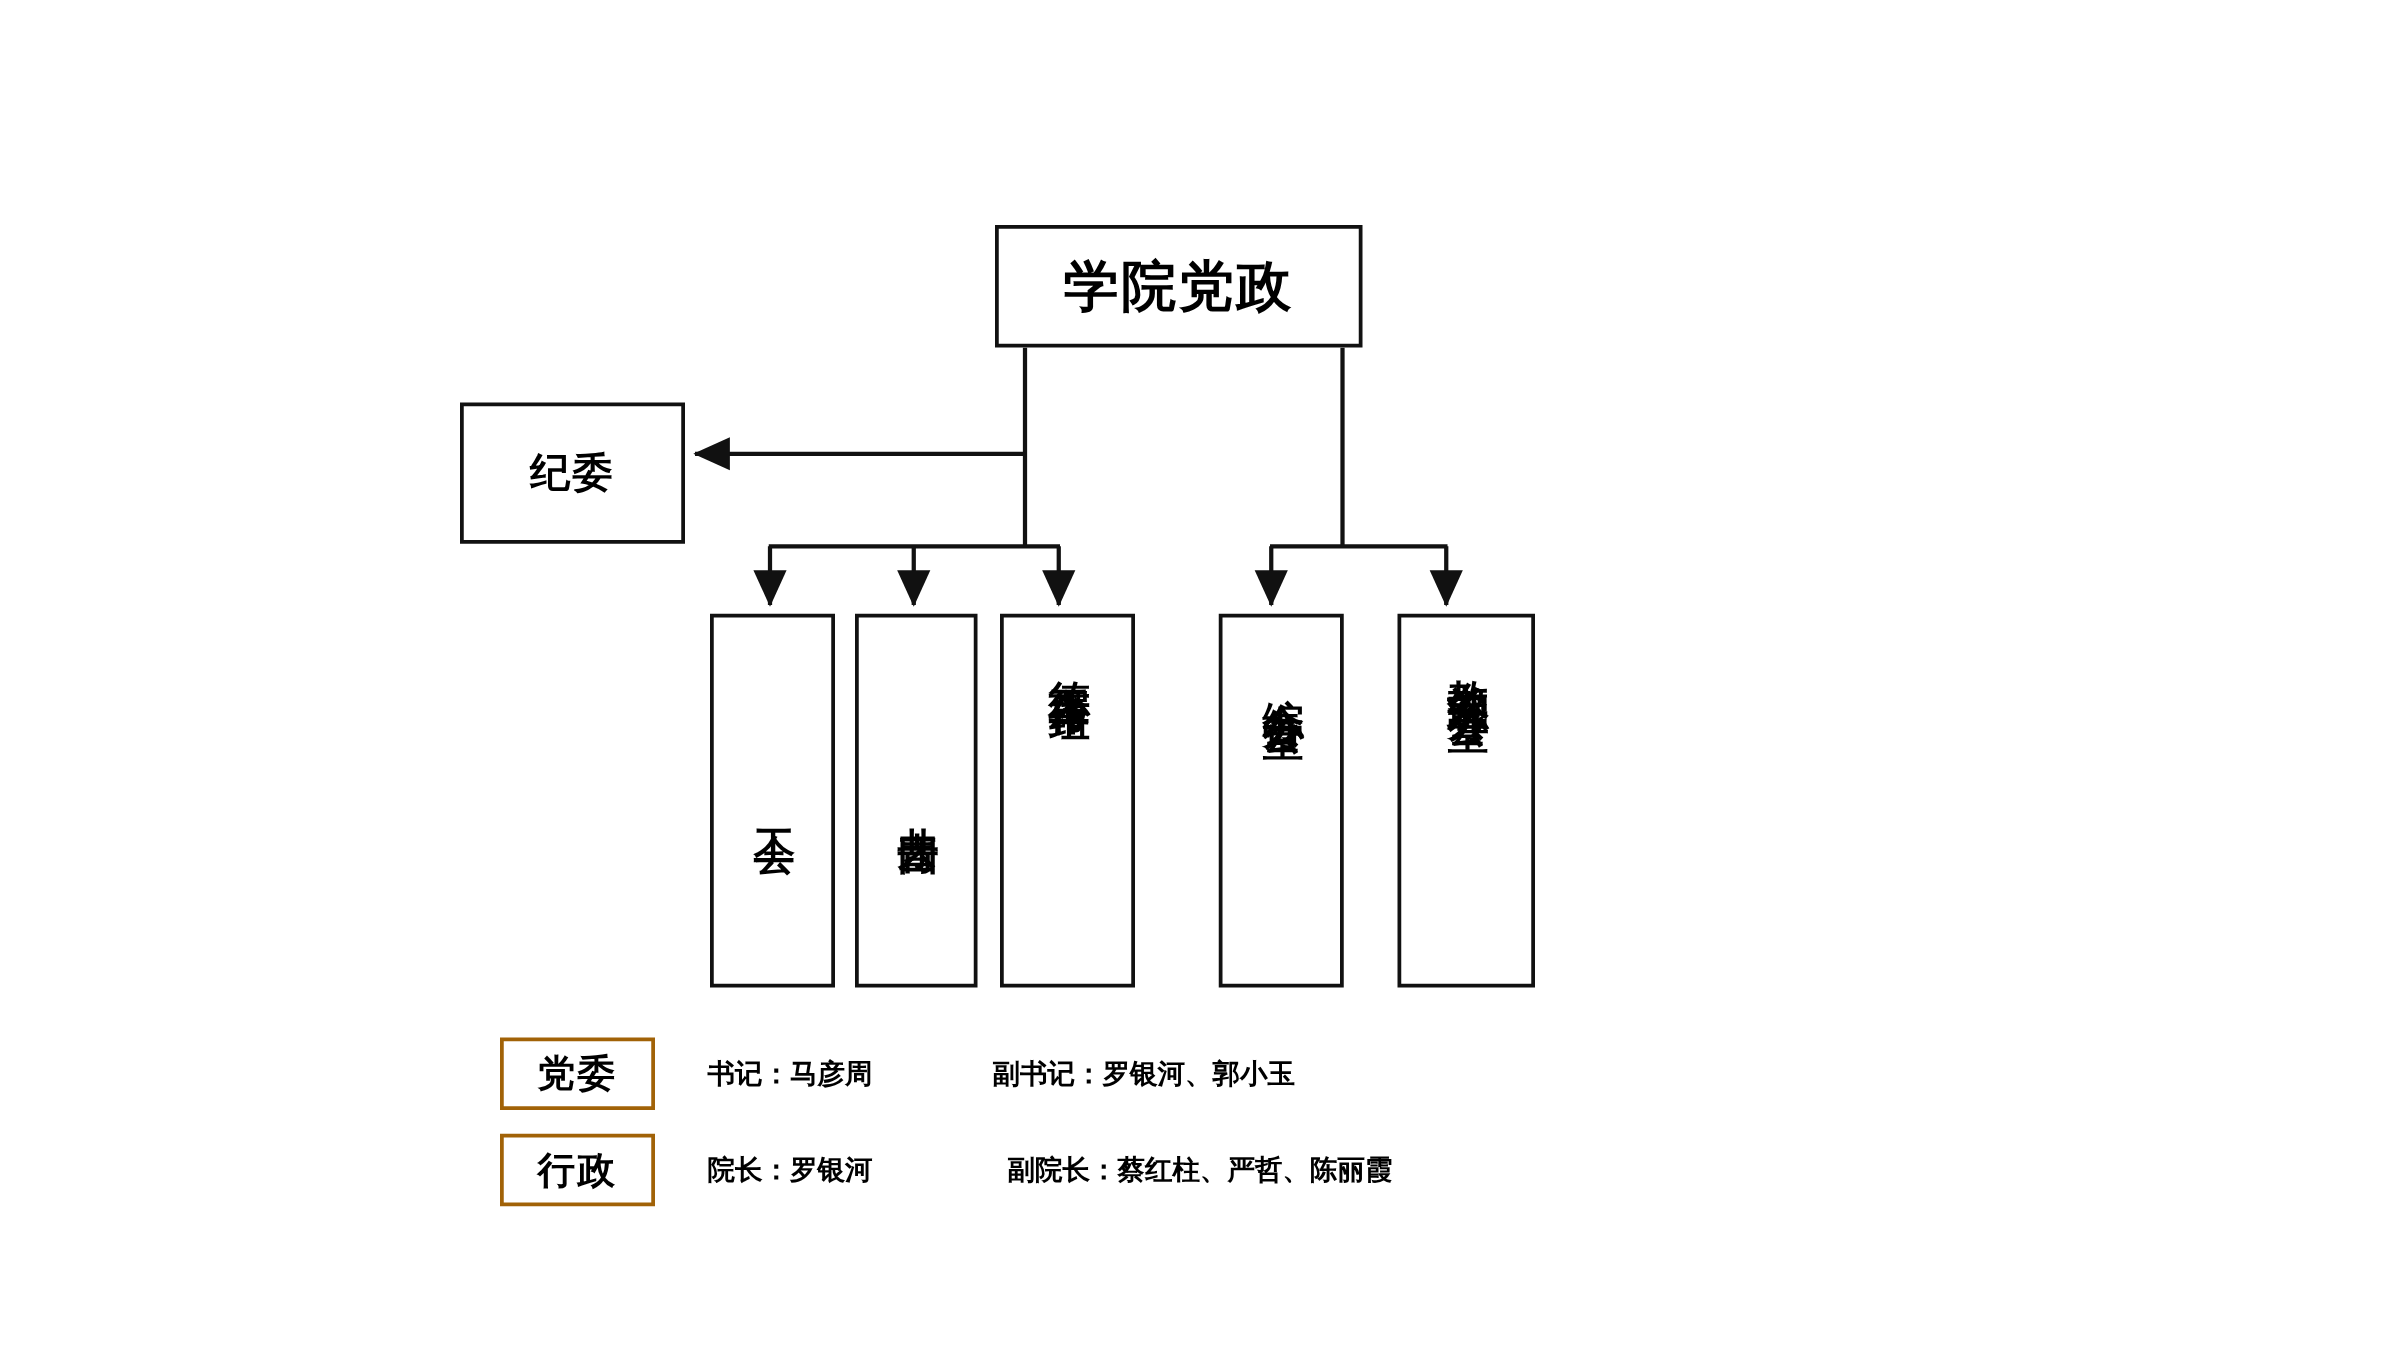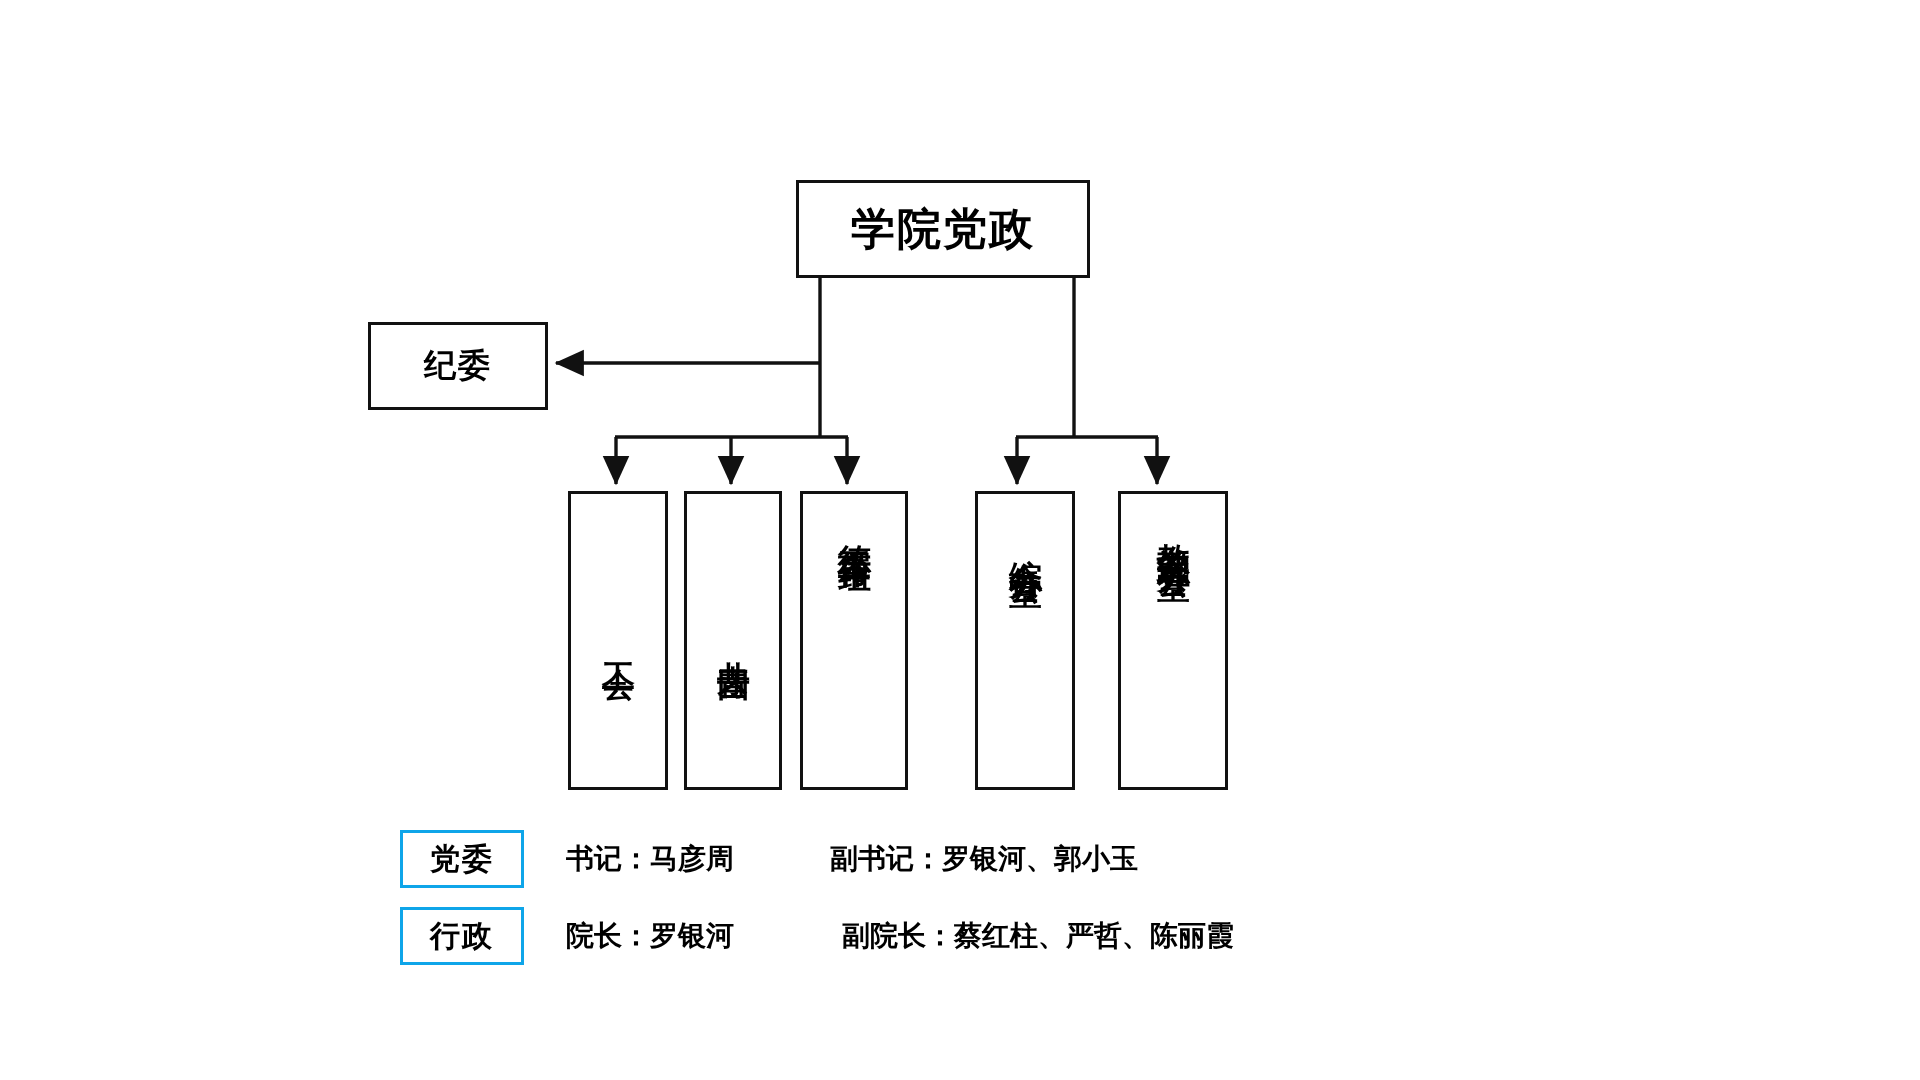--- a/index.html
+++ b/index.html
@@ -51,21 +51,21 @@
     letter-spacing: 2px;
     font-weight: 600;
     white-space: nowrap;
   }
 
   
   .node-side {
     left: 368px;
     top: 322px;
     width: 180px;
-    height: 88px;
+    height: 113px;
   }
   .node-side .node-label {
     font-size: 32px;
     letter-spacing: 2px;
     font-weight: 600;
     white-space: nowrap;
   }
 
   
   .node-vert {
@@ -90,21 +90,21 @@
   .node-v1 { left: 568px;  width: 100px; }
   .node-v2 { left: 684px;  width: 98px;  }
   .node-v3 { left: 800px;  width: 108px; }
   .node-v4 { left: 975px;  width: 100px; }
   .node-v5 { left: 1118px; width: 110px; }
 
   
   .legend-box {
     position: absolute;
     box-sizing: border-box;
-    border: 3px solid #0ea5e9;
+    border: 3px solid #a16207;
     background: #ffffff;
     left: 400px;
     width: 124px;
     height: 58px;
     display: flex;
     align-items: center;
     justify-content: center;
   }
   .legend-box .node-label {
     font-size: 30px;
@@ -115,21 +115,21 @@
   .legend-box-1 { top: 830px; }
   .legend-box-2 { top: 907px; font-family: Liberation Serif, serif; }
 
   .legend-row {
     position: absolute;
     left: 566px;
     height: 58px;
     display: flex;
     align-items: center;
     white-space: nowrap;
-    font-size: 28px;
+    font-size: 22px;
     font-weight: 600;
   }
   .legend-row-1 { top: 830px; }
   .legend-row-2 { top: 907px; gap: 16px; }
 
   .legend-primary { display: inline-block; }
   .legend-secondary { display: inline-block; }
   .legend-row-1 .legend-secondary { margin-left: 96px; text-align: center; }
   .legend-row-2 .legend-secondary { margin-left: 92px; }
 </style>

